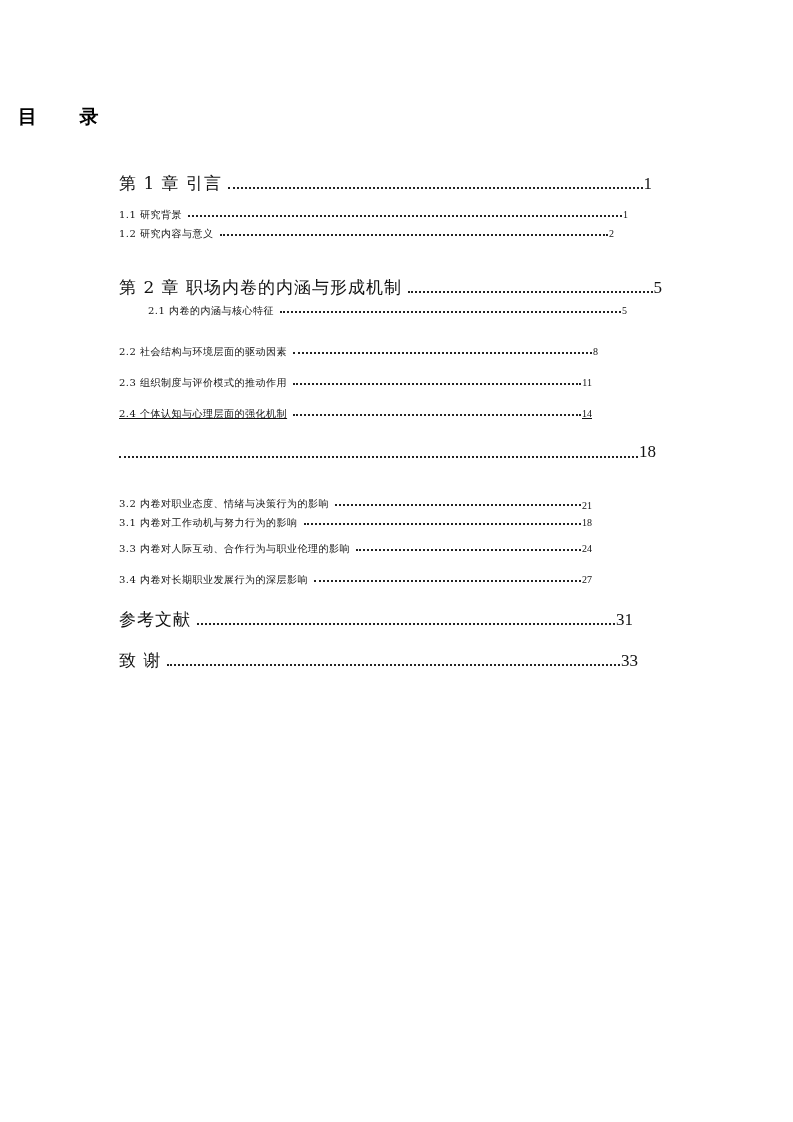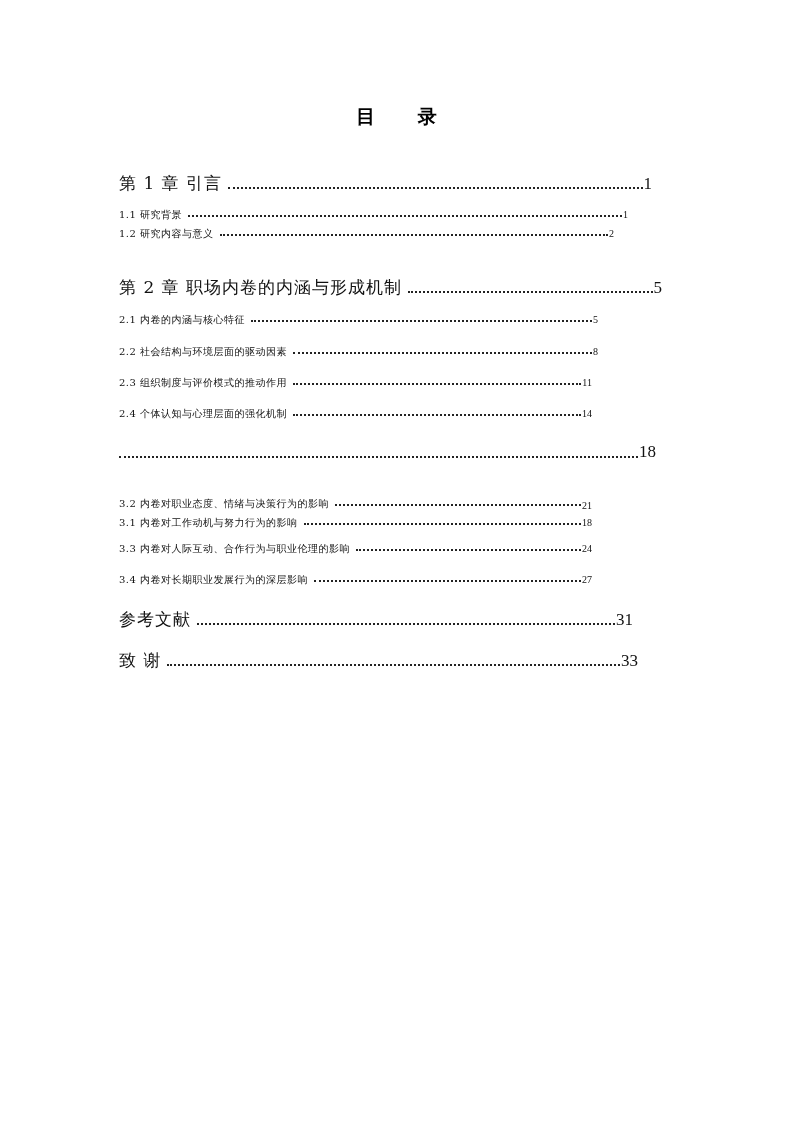--- a/index.html
+++ b/index.html
@@ -1,18 +1,18 @@
 <!DOCTYPE html>
 <html><head>
 <meta charset="utf-8">
 <style>
   html, body { margin: 0; padding: 0; background: #ffffff; }
   body { width: 793px; height: 1122px; position: relative; overflow: hidden;
          font-family: "DejaVu Serif", "Liberation Serif", serif; color: #111; }
-  .title { position: absolute; top: 104px; left: 0; width: 793px; text-align: center;
+  .title { position: absolute; top: 104px; left: 0; width: 793px; text-align: left;
            font-family: "DejaVu Sans", "Liberation Sans", sans-serif; font-weight: bold;
            font-size: 19px; letter-spacing: 18px; text-indent: 18px; color: #000; }
   .row { position: absolute; left: 119px; display: flex; align-items: baseline; white-space: nowrap; }
   .row .label { flex: 0 0 auto; padding-right: 6px; }
   .row .leader { flex: 1 1 auto; overflow: hidden; height: 1em; position: relative; align-self: center; }
   .row .leader::before { content: ""; position: absolute; left: 0; right: 0; bottom: 3px;
            border-bottom: 2px dotted #222; }
   .row .page { flex: 0 0 auto; padding-left: 1px; font-family: "Liberation Serif", "DejaVu Serif", serif; }
   .lvl1 { font-size: 17px; justify-content: space-between; }
   .lvl2 { font-size: 10px; }
@@ -38,36 +38,36 @@
   <div class="row lvl2" style="top: 227px; width: 495px;">
       <span class="label">1.2 研究内容与意义</span>
       <span class="leader"></span>
       <span class="page">2</span>
     </div>
   <div class="row lvl1" style="top: 276px; width: 543px;">
       <span class="label">第 2 章  职场内卷的内涵与形成机制</span>
       <span class="leader"></span>
       <span class="page">5</span>
     </div>
-  <div class="row lvl2" style="top: 313px; width: 479px;">
+  <div class="row lvl2" style="top: 304px; width: 479px; margin-left: 29px;">
       <span class="label">2.1 内卷的内涵与核心特征</span>
       <span class="leader"></span>
       <span class="page">5</span>
     </div>
   <div class="row lvl2" style="top: 345px; width: 479px;">
       <span class="label">2.2 社会结构与环境层面的驱动因素</span>
       <span class="leader"></span>
       <span class="page">8</span>
     </div>
   <div class="row lvl2" style="top: 376px; width: 473px;">
       <span class="label">2.3 组织制度与评价模式的推动作用</span>
       <span class="leader"></span>
       <span class="page">11</span>
     </div>
-  <div class="row lvl2" style="top: 407px; width: 473px;">
+  <div class="row lvl2" style="top: 407px; width: 473px; text-decoration: underline;">
       <span class="label">2.4 个体认知与心理层面的强化机制</span>
       <span class="leader"></span>
       <span class="page">14</span>
     </div>
   <div class="row lvl1" style="top: 442px; width: 537px;">
       <span class="leader"></span>
       <span class="page">18</span>
     </div>
   <div class="row lvl2" style="top: 480px; width: 473px; margin-top: 36px;">
       <span class="label">3.1 内卷对工作动机与努力行为的影响</span>

